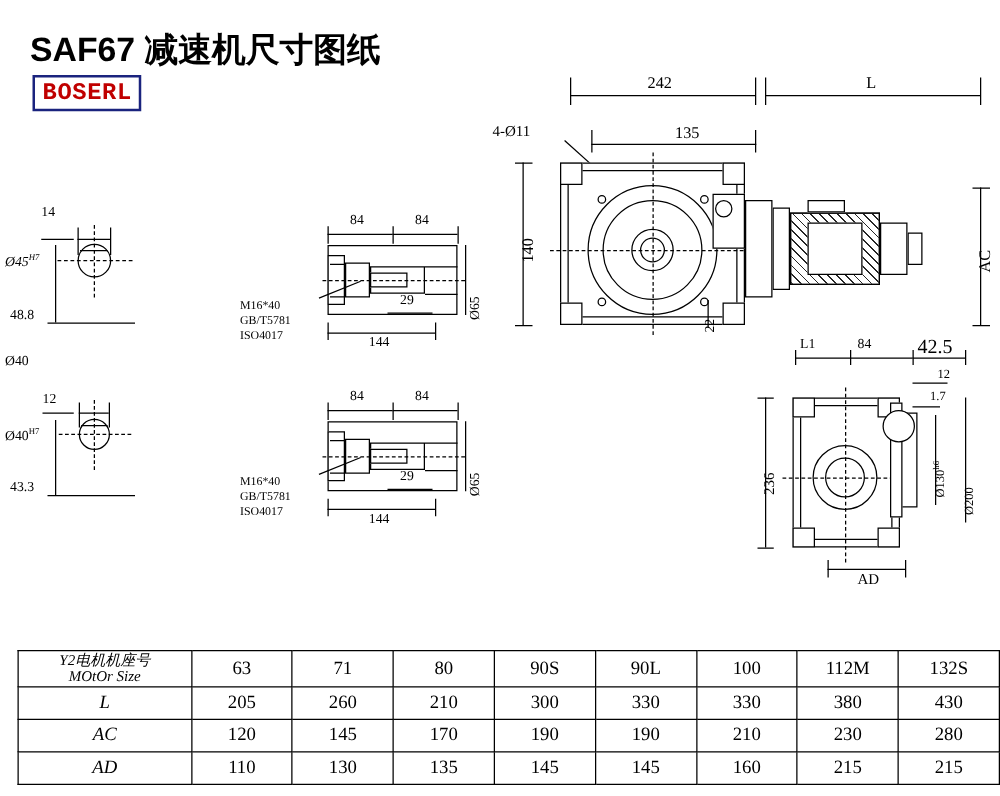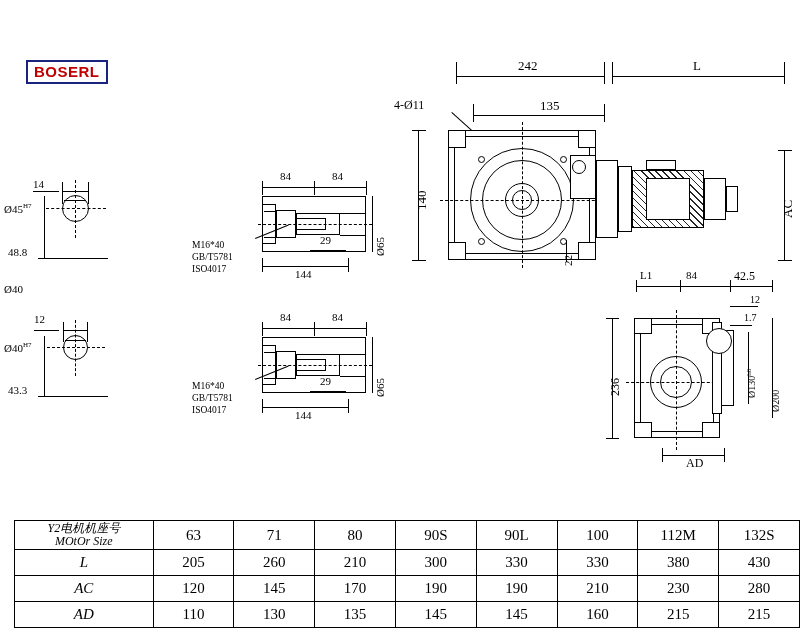--- a/index.html
+++ b/index.html
@@ -18,22 +18,22 @@
     position:absolute;left:24px;top:22px;
     font-family:"Liberation Sans", sans-serif;
     font-weight:bold;font-size:27px;letter-spacing:0px;
     white-space:nowrap;
   }
   #logo{
     position:absolute;left:26px;top:60px;
     border:2px solid #1a237e;
     padding:1px 6px 2px 6px;
     color:#c00000;
-    font-family:Liberation Sans, sans-serif;
-    font-weight:bold;font-size:15px;
+    font-family:Liberation Mono, monospace;
+    font-weight:bold;font-size:19px;
     letter-spacing:0.5px;
     background:#fff;
   }
 
   
   .ln{position:absolute;background:#000;}
   .hl{height:1px;}
   .vl{width:1px;}
   .lbl{position:absolute;font-size:11px;font-family:"Liberation Serif", serif;white-space:nowrap;}
   .lbl.sm{font-size:9.5px;}
@@ -61,38 +61,39 @@
   }
   #spec-table td.rowhead{width:130px;font-size:15px;font-style:italic;}
   #spec-table td.rowhead.multi{font-size:12px;line-height:13px;padding:1px 4px;}
   #spec-table td.datacell{width:72px;}
 </style>
 </head>
 <body>
 
 <div class="root">
 
+  <div id="title">SAF67 减速机尺寸图纸</div>
   <div id="logo">BOSERL</div>
 
   <div>
 
     <div class="ln hl" style="left:62px;top:191px;width:26px;"></div>
     <div class="ln vl" style="left:62px;top:182px;height:22px;"></div>
     <div class="ln vl" style="left:88px;top:182px;height:22px;"></div>
-    <div class="lbl" style="left:33px;top:178px;">14</div>
+    <div class="lbl" style="left:33px;top:164px;">14</div>
     <div class="ln hl" style="left:33px;top:191px;width:26px;"></div>
 
     <div class="circ" style="left:62px;top:195px;width:27px;height:27px;"></div>
 
     <div class="ln hl" style="left:64px;top:200px;width:22px;"></div>
 
     <div class="dash" style="left:46px;top:208px;width:60px;"></div>
     <div class="vdash" style="left:75px;top:180px;height:58px;"></div>
 
-    <div class="lbl" style="left:4px;top:202px;"><span>Ø45</span><sup style="font-size:7px;">H7</sup></div>
+    <div class="lbl" style="left:4px;top:202px;font-style:italic;"><span>Ø45</span><sup style="font-size:7px;">H7</sup></div>
 
     <div class="ln vl" style="left:44px;top:196px;height:62px;"></div>
     <div class="ln hl" style="left:38px;top:258px;width:70px;"></div>
     <div class="lbl" style="left:8px;top:246px;">48.8</div>
 
     <div class="lbl" style="left:4px;top:283px;">Ø40</div>
   </div>
 
   <div>
     <div class="ln hl" style="left:63px;top:330px;width:24px;"></div>
@@ -261,21 +262,21 @@
 
     <div class="ln hl" style="left:636px;top:286px;width:44px;"></div>
     <div class="ln hl" style="left:680px;top:286px;width:50px;"></div>
     <div class="ln hl" style="left:730px;top:286px;width:42px;"></div>
     <div class="ln vl" style="left:636px;top:280px;height:12px;"></div>
     <div class="ln vl" style="left:680px;top:280px;height:12px;"></div>
     <div class="ln vl" style="left:730px;top:280px;height:12px;"></div>
     <div class="ln vl" style="left:772px;top:280px;height:12px;"></div>
     <div class="lbl" style="left:640px;top:269px;font-size:11px;">L1</div>
     <div class="lbl" style="left:686px;top:269px;font-size:11px;">84</div>
-    <div class="lbl" style="left:734px;top:269px;font-size:12px;text-align:center;">42.5</div>
+    <div class="lbl" style="left:734px;top:269px;font-size:16px;text-align:center;">42.5</div>
 
     <div class="ln hl" style="left:730px;top:306px;width:28px;"></div>
     <div class="lbl" style="left:750px;top:294px;font-size:10px;">12</div>
     <div class="ln hl" style="left:730px;top:325px;width:22px;"></div>
     <div class="lbl" style="left:744px;top:312px;font-size:10px;">1.7</div>
 
     <div class="boxf" style="left:634px;top:318px;width:86px;height:120px;"></div>
     <div class="boxf" style="left:640px;top:324px;width:74px;height:108px;"></div>
     <div class="boxf" style="left:634px;top:318px;width:18px;height:16px;"></div>
     <div class="boxf" style="left:702px;top:318px;width:18px;height:16px;"></div>

